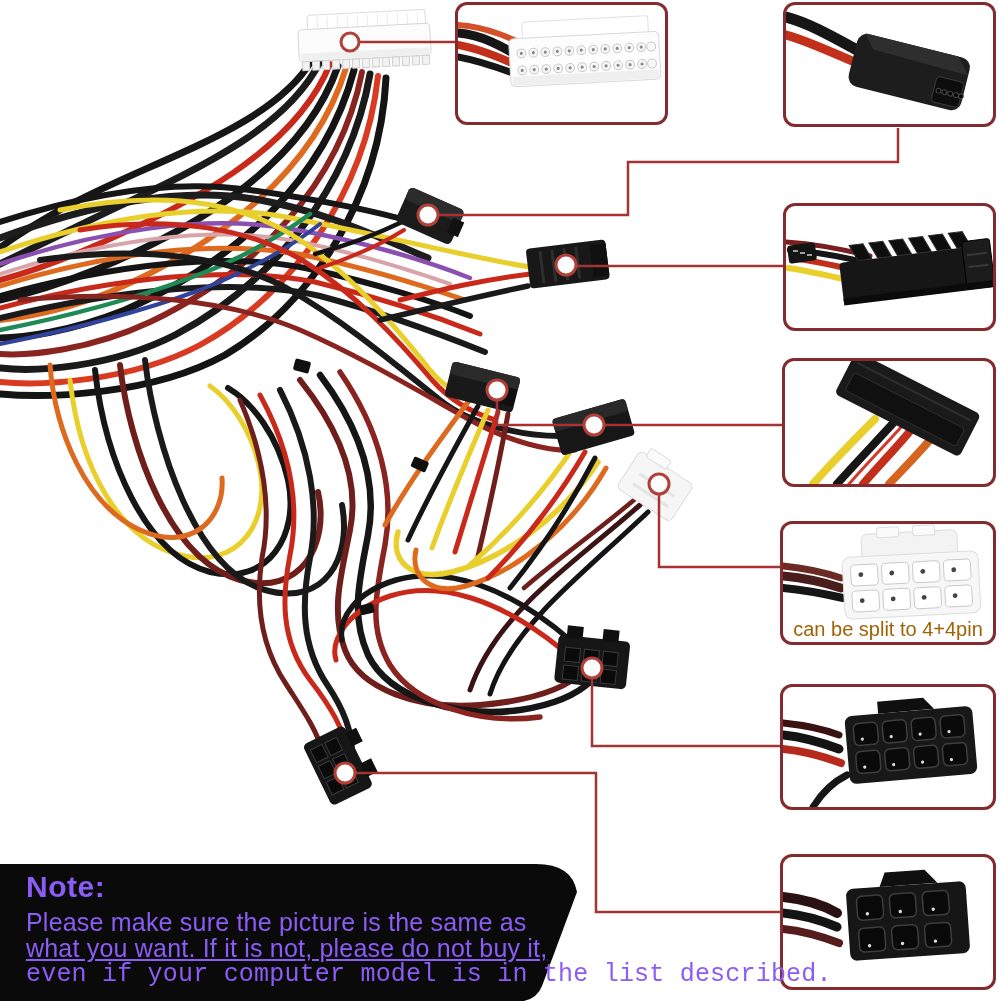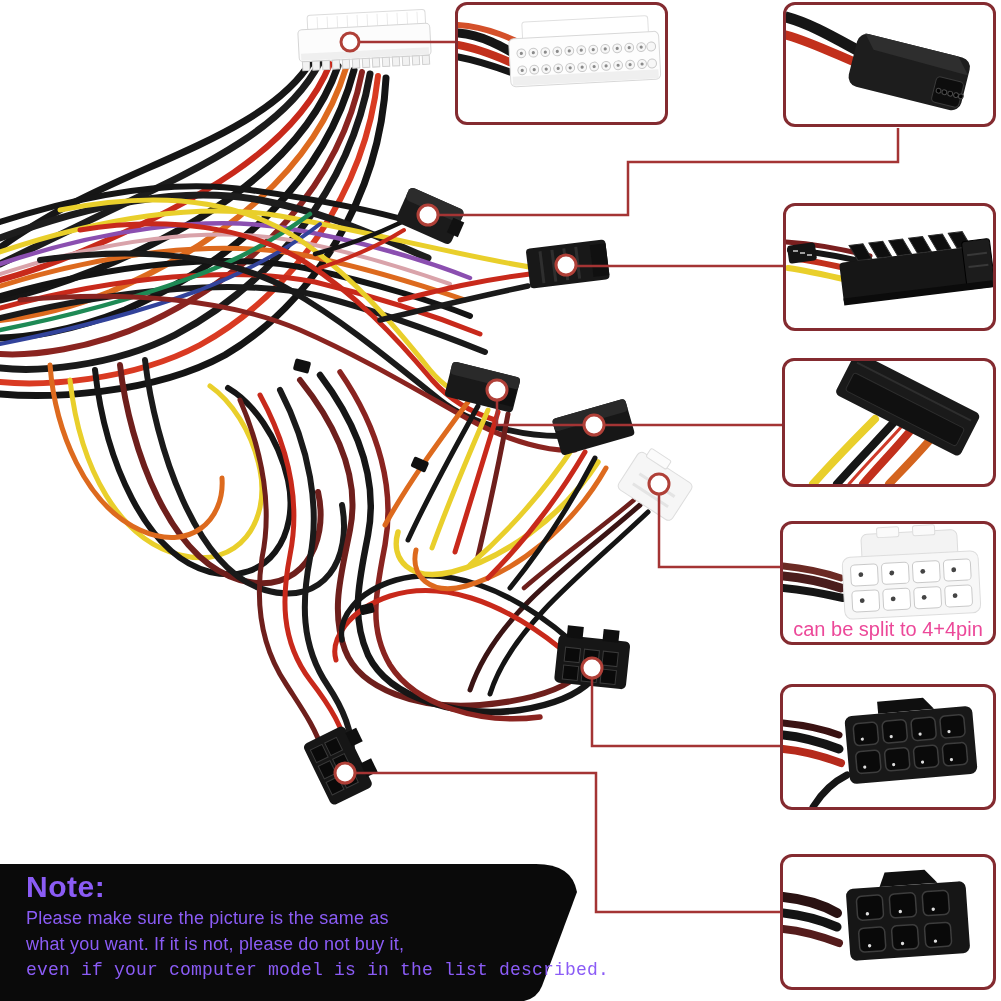--- a/index.html
+++ b/index.html
@@ -8,27 +8,27 @@
   #wire-art{position:absolute;left:0;top:0;width:1001px;height:1001px;}
   .inset{position:absolute;border:3px solid #842b30;border-radius:12px;background:#fff;overflow:hidden;box-sizing:border-box;}
   .inset svg{display:block;width:100%;height:100%;}
   #inset-atx24 {left:455px;top:2px;  width:213px;height:123px;}
   #inset-small4{left:783px;top:2px;  width:213px;height:125px;}
   #inset-sata1 {left:783px;top:203px;width:213px;height:128px;}
   #inset-sata2 {left:782px;top:358px;width:214px;height:129px;}
   #inset-eps8  {left:780px;top:521px;width:216px;height:124px;}
   #inset-pcie8 {left:780px;top:684px;width:216px;height:126px;}
   #inset-pcie6 {left:780px;top:854px;width:216px;height:136px;}
-  .caption{position:absolute;left:0;right:0;bottom:1px;font-size:20px;color:#ec4899;
+  .caption{position:absolute;left:0;right:0;bottom:1px;font-size:20px;color:#a16207;
            text-align:center;white-space:nowrap;}
   #note-box{position:absolute;left:0;top:864px;width:580px;height:152px;color:#8b5cf6;}
   #note-shape{position:absolute;left:0;top:0;width:580px;height:138px;}
   #note-title{position:absolute;left:26px;top:6px;font-size:30px;font-weight:bold;letter-spacing:.5px;}
-  .note-line{position:absolute;left:26px;font-size:18px;letter-spacing:.2px;white-space:nowrap;}
-  #note-l0{top:44px;} #note-l1{top:70px;} #note-l2{top:96px;font-family:Liberation Mono, monospace;}
+  .note-line{position:absolute;left:26px;font-size:25px;letter-spacing:.2px;white-space:nowrap;}
+  #note-l0{top:44px;} #note-l1{top:70px;text-decoration:underline;} #note-l2{top:96px;font-family:Liberation Mono, monospace;}
 </style>
 </head>
 <body>
 
 <div id="canvas">
 
   <svg id="wire-art" viewBox="0 0 1001 1001" xmlns="http://www.w3.org/2000/svg">
     <g fill="none" stroke-linecap="round">
 
       <path d="M312,60 C270,130 150,160 60,210 C30,227 10,240 0,248" stroke="#161616" stroke-width="7"></path>

